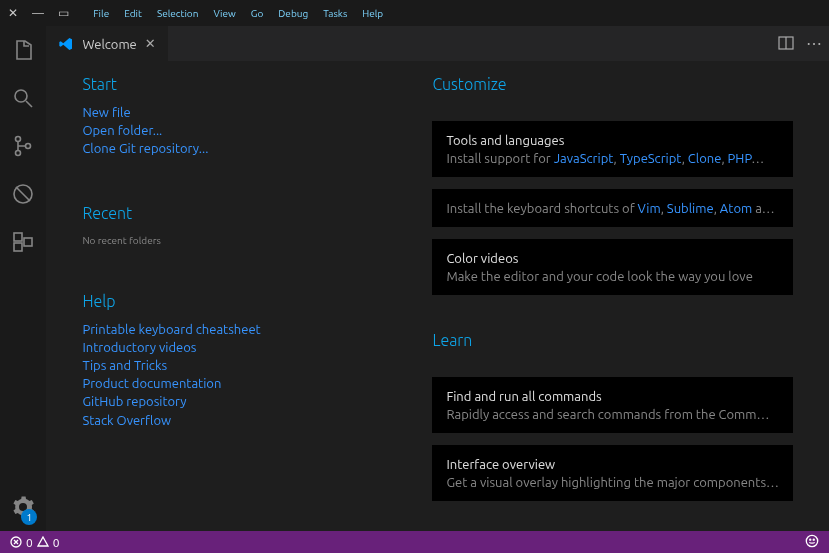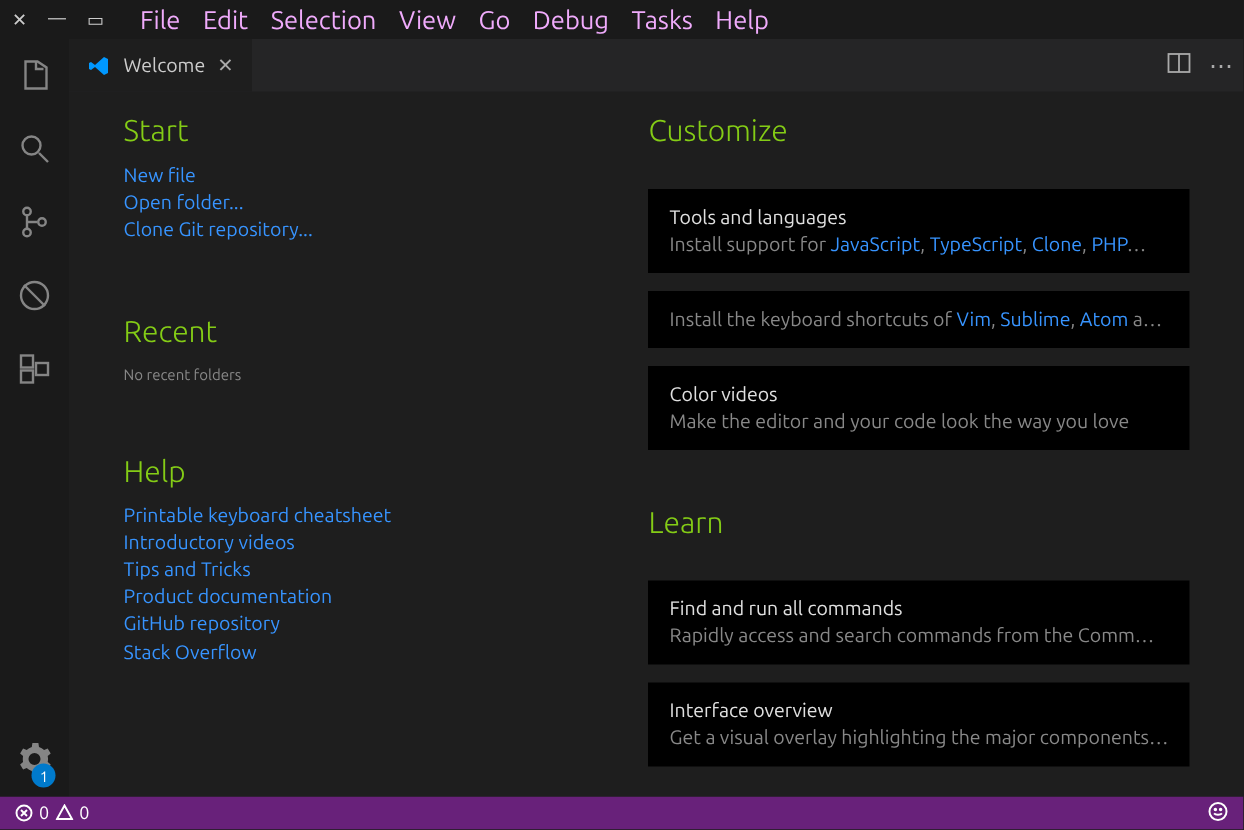--- a/index.html
+++ b/index.html
@@ -1,39 +1,39 @@
 <!DOCTYPE html>
 <html><head>
 <meta charset="utf-8">
 <style>
 * { margin: 0; padding: 0; box-sizing: border-box; }
 body { width: 829px; height: 553px; background: #1e1e1e; font-family: "Segoe UI", Ubuntu, sans-serif; color: #cccccc; overflow: hidden; font-size: 13px; }
 .titlebar { height: 26px; background: #1a1a1a; display: flex; align-items: center; padding: 0 8px; color: #ccc; }
 .win-ctrls { display: flex; gap: 14px; margin-right: 24px; }
 .win-ctrl { font-size: 12px; color: #ccc; }
 .menubar { display: flex; gap: 15px; }
-.menu-item { color: #f0abfc; font-size: 17px; }
+.menu-item { color: #7dd3fc; font-size: 10px; }
 .main { display: flex; height: 505px; }
 .activitybar { width: 50px; background: #1a1a1a; display: flex; flex-direction: column; align-items: center; padding-top: 12px; gap: 22px; position: relative; }
 .activitybar svg { width: 24px; height: 24px; fill: none; stroke: #858585; stroke-width: 1.6; }
 .activitybar svg.fill { fill: #858585; stroke: none; }
 .settings-ico { position: absolute; bottom: 10px; }
 .badge-blue { position: absolute; bottom: 6px; right: 9px; background: #007acc; color: #fff; border-radius: 8px; width: 16px; height: 16px; font-size: 10px; display: flex; align-items: center; justify-content: center; }
 .editor { flex: 1; background: #1e1e1e; display: flex; flex-direction: column; }
 .tabbar { height: 35px; background: #252526; display: flex; align-items: center; justify-content: space-between; padding-right: 6px; }
 .tab { height: 35px; background: #1e1e1e; display: flex; align-items: center; padding: 0 12px; gap: 8px; position: relative; }
 .tab .vsicon { width: 16px; height: 16px; }
 .close-x { color: #aaa; font-size: 13px; }
 .tabbar-right { display: flex; gap: 12px; align-items: center; }
 .tabbar-right svg { width: 16px; height: 16px; stroke: #aaa; stroke-width: 1.2; fill: none; }
 .dots { color: #aaa; font-size: 16px; letter-spacing: 1px; }
 .content { flex: 1; display: flex; padding: 14px 36px 0 36px; overflow: hidden; }
 .col-left { flex: 0 0 350px; }
 .col-right { flex: 1; }
-h1 { font-weight: 300; font-size: 20px; color: #84cc16; margin-bottom: 10px; }
+h1 { font-weight: 300; font-size: 16px; color: #0ea5e9; margin-bottom: 10px; }
 .section { margin-bottom: 46px; }
 .lnk { color: #3794ff; font-size: 13px; line-height: 1.4; display: block; }
 .muted { color: #888; font-size: 10px; }
 .card { background: #000000; padding: 12px 14px; margin-bottom: 12px; }
 .card-title { color: #e0e0e0; font-size: 13px; margin-bottom: 4px; }
 .card-desc { color: #888; font-size: 13px; white-space: nowrap; overflow: hidden; text-overflow: ellipsis; }
 .card-desc .il { color: #3794ff; }
 .statusbar { height: 22px; background: #68217a; display: flex; align-items: center; justify-content: space-between; padding: 0 10px; color: #fff; font-size: 12px; }
 .status-left { display: flex; gap: 4px; align-items: center; }
 .status-left svg { width: 12px; height: 12px; }

